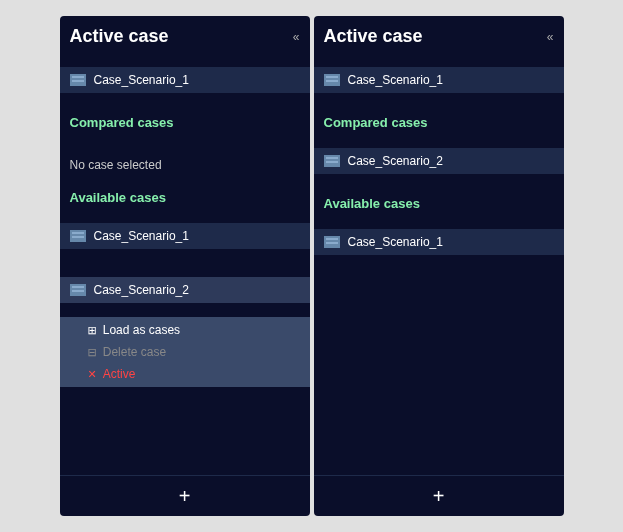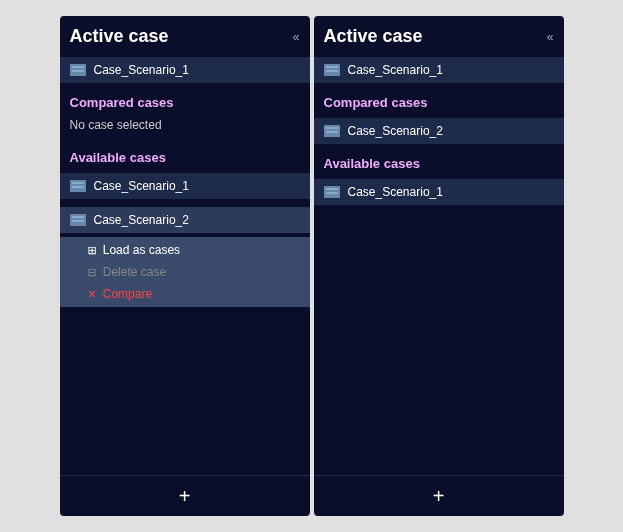--- a/index.html
+++ b/index.html
@@ -36,31 +36,31 @@
     .panel-title {
       color: #ffffff;
       font-size: 18px;
       font-weight: bold;
     }
     .chevron-icon {
       color: #aaa;
       font-size: 12px;
     }
     .section-label {
-      color: #f0abfc;
+      color: #86efac;
       font-size: 13px;
       font-weight: bold;
       padding: 8px 10px 4px 10px;
     }
     .case-row {
       display: flex;
       align-items: center;
       padding: 6px 10px;
       background: #1e2a4a;
-      margin: 4px 0;
+      margin: 14px 0;
       cursor: pointer;
     }
     .case-row.expanded {
       background: #2e3a5a;
     }
     .case-icon {
       width: 16px;
       height: 12px;
       background: #6688aa;
       margin-right: 8px;
@@ -86,20 +86,21 @@
       background: #8aabcc;
     }
     .case-name {
       color: #ffffff;
       font-size: 12px;
     }
     .no-case {
       color: #cccccc;
       font-size: 12px;
       padding: 4px 10px 10px 10px;
+      margin-top: 20px;
     }
     .context-menu {
       background: #3a4a6a;
       padding: 2px 0;
     }
     .context-menu-item {
       display: flex;
       align-items: center;
       padding: 4px 10px 4px 28px;
       color: #ffffff;
@@ -171,21 +172,21 @@
       <div class="context-menu-item">
         <span class="item-icon">⊞</span>
         <span>Load as cases</span>
       </div>
       <div class="context-menu-item disabled">
         <span class="item-icon">⊟</span>
         <span>Delete case</span>
       </div>
       <div class="context-menu-item delete">
         <span class="item-icon">✕</span>
-        <span>Compare</span>
+        <span>Active</span>
       </div>
     </div>
 
     <div class="spacer"></div>
 
     <div class="add-button-row">
       <button class="add-button">+</button>
     </div>
   </div>
 

